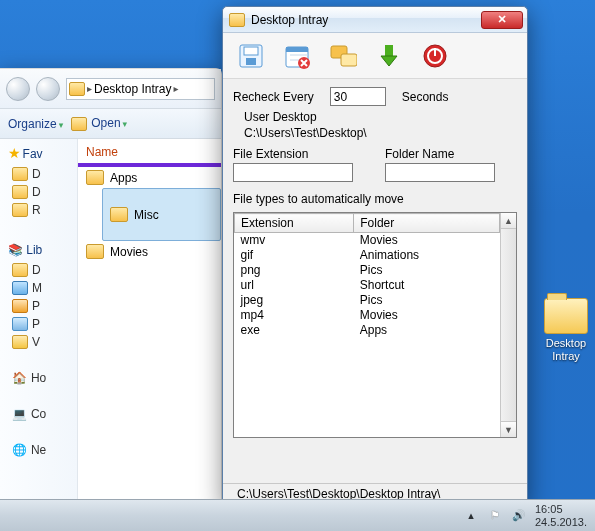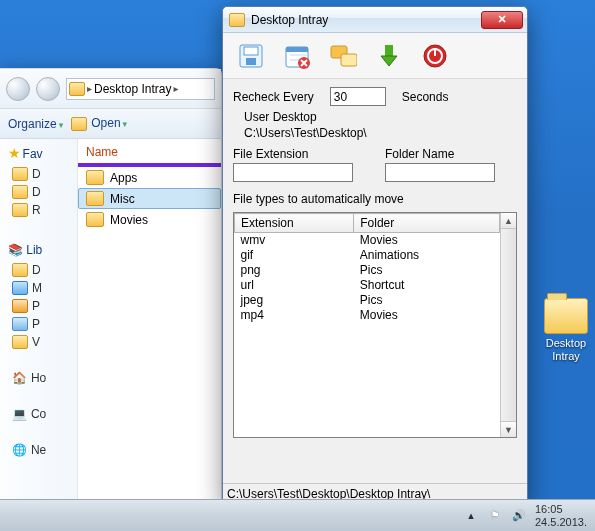--- a/index.html
+++ b/index.html
@@ -77,21 +77,21 @@
   .np-group { color:#123a7a; font-weight:400; padding:6px 4px 4px 8px; }
   .np-item { display:flex;align-items:center;gap:4px;padding:2px 0 2px 12px;color:#333;white-space:nowrap;}
   .np-icon { width:16px;height:14px;background:linear-gradient(180deg,#ffe9a6,#f7c14b);border:1px solid #c99a2e;border-radius:2px;flex:0 0 auto;}
   .star { color:#f5b301; font-size:14px; margin-right:2px;}
   .content {
     flex:1;
     overflow:hidden;
   }
   .colhead { color:#c2410c;padding:6px 0 4px 8px;border-bottom:4px solid #6d28d9;}
   .row { display:flex;align-items:center;gap:6px;padding:3px 8px;}
-  .row.selected { background:#cde6f7;border:1px solid #7daed9;padding:2px 7px;border-radius:2px;}
+  .row.selected { background:#cde6f7;border:1px solid #7daed9;padding:18px 7px;border-radius:2px;margin-left:24px;}
   .fico { width:18px;height:15px;background:linear-gradient(180deg,#ffe9a6,#f7c14b);border:1px solid #c99a2e;border-radius:2px;}
 
   
   .app {
     position: absolute;
     left: 222px;
     top: 6px;
     width: 306px;
     height: 500px;
     background: #f0f0f0;
@@ -144,21 +144,21 @@
   .table-wrap td { padding:0 6px;line-height:15px;}
   .vscroll {
     width:16px;background:linear-gradient(90deg,#f1f1f1,#e2e2e2);
     border-left:1px solid #c7c7c7;position:relative;
   }
   .vscroll .arrow{height:16px;border-bottom:1px solid #c7c7c7;display:flex;align-items:center;justify-content:center;font-size:9px;color:#555;background:linear-gradient(180deg,#fdfdfd,#e6e6e6);}
   .vscroll .arrow.bot{position:absolute;bottom:0;left:0;right:0;border-top:1px solid #c7c7c7;border-bottom:none;}
   .status {
     position:absolute;bottom:0;left:0;right:0;height:22px;
     border-top:1px solid #c8c8c8;background:#f0f0f0;
-    padding:3px 4px;color:#000;
+    padding:3px 14px;color:#000;
   }
 
   
   .deskicon { position:absolute; left:541px; top:298px; width:50px; text-align:center; color:#fff; text-shadow:0 1px 2px rgba(0,0,0,.8);}
   .deskicon .big { width:44px;height:36px;margin:0 auto;background:linear-gradient(180deg,#fff1bd,#f5c955);border:1px solid #caa03a;border-radius:3px;position:relative;}
   .deskicon .big:before{content:"";position:absolute;top:-6px;left:2px;width:18px;height:6px;background:#f5d882;border:1px solid #caa03a;border-bottom:none;border-radius:2px 2px 0 0;}
   .deskicon .lbl { font-size:11px;line-height:13px;margin-top:3px;}
 
   
   .taskbar {
@@ -353,20 +353,24 @@
               <td>Shortcut</td>
             </tr>
             <tr>
               <td>jpeg</td>
               <td>Pics</td>
             </tr>
             <tr>
               <td>mp4</td>
               <td>Movies</td>
             </tr>
+            <tr>
+              <td>exe</td>
+              <td>Apps</td>
+            </tr>
           </tbody>
       </table>
     </div>
     <div class="vscroll">
       <div class="arrow">▲</div>
       <div class="arrow bot">▼</div>
     </div>
   </div>
 
   <div class="status">

